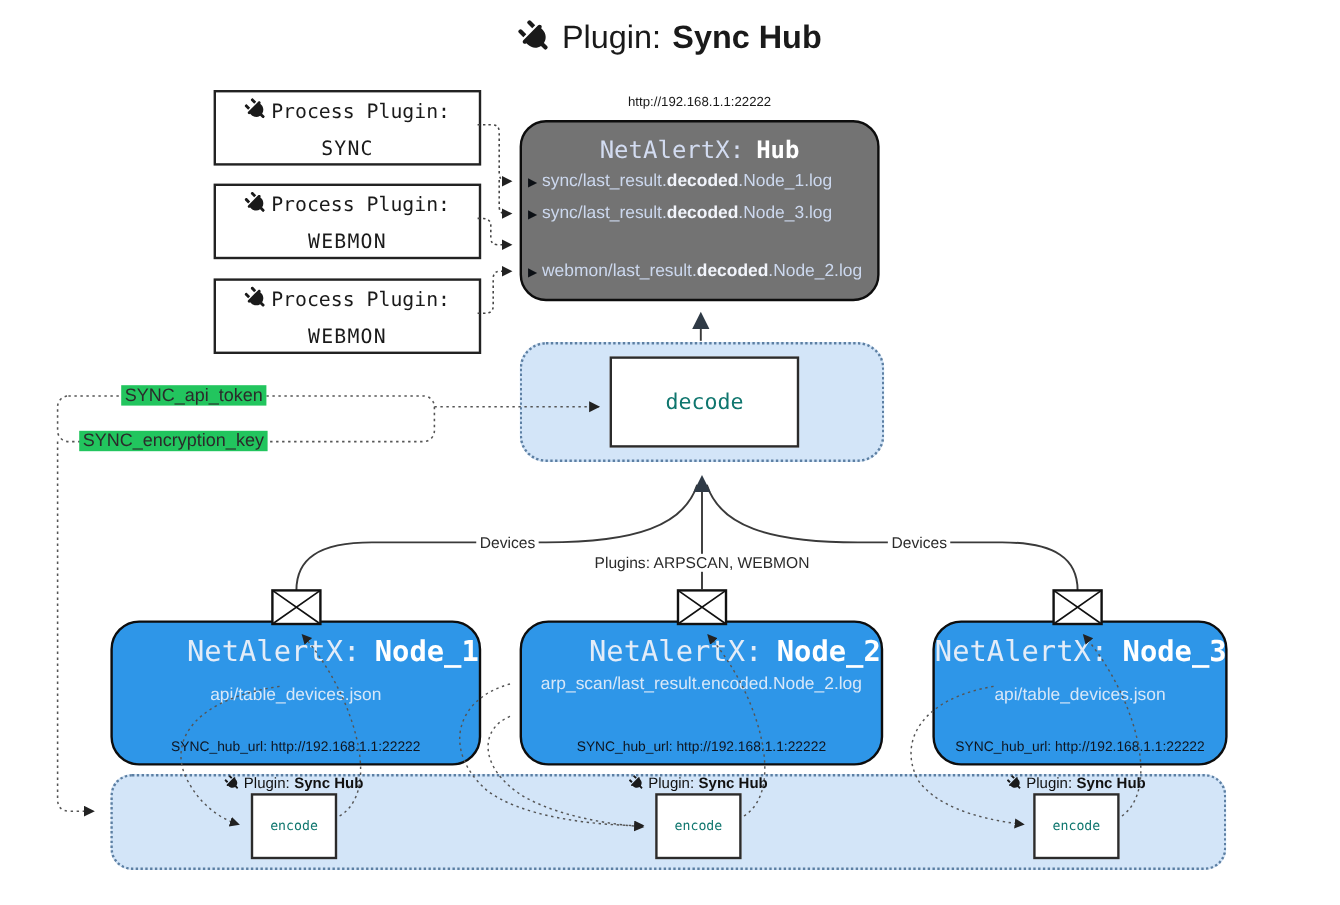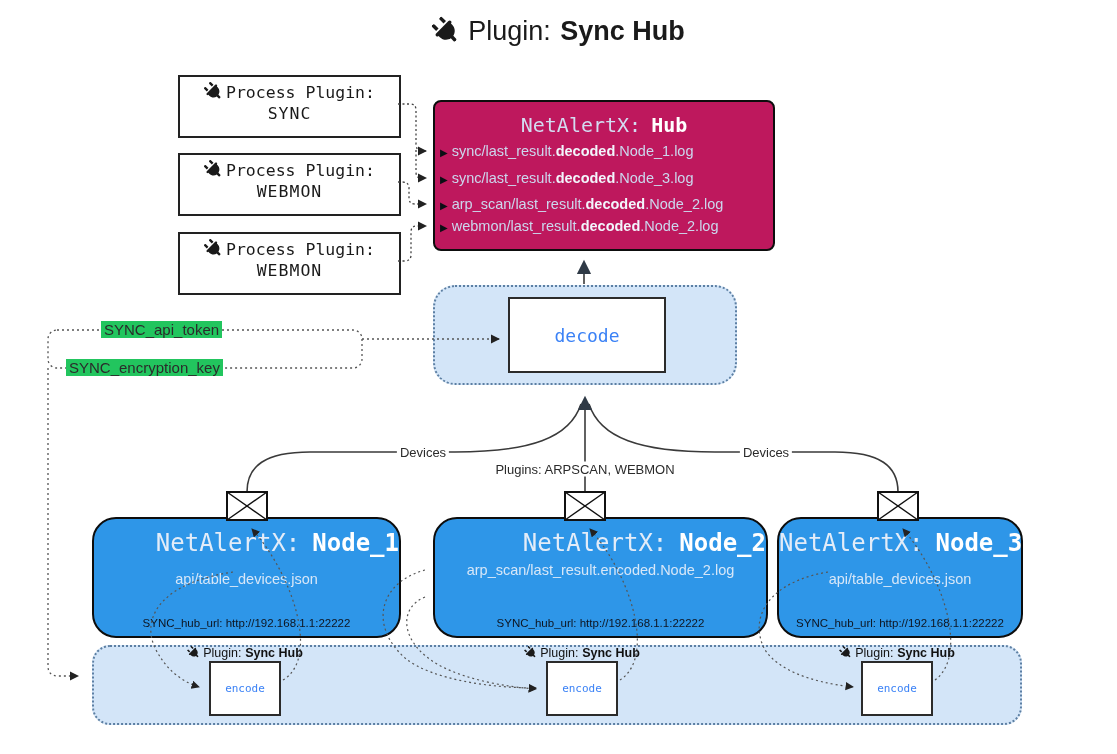--- a/index.html
+++ b/index.html
@@ -12,39 +12,39 @@
   .title b{margin-left:.35em;font-weight:700;}
   .plug{display:inline-block;transform:rotate(-45deg);}
   .plug-lg{width:28px;height:28px;vertical-align:-5px;margin-right:8px;}
   .plug-sm{width:19px;height:19px;vertical-align:-3px;margin-right:3px;}
   .plug-xs{width:13px;height:13px;vertical-align:-2px;margin-right:3px;}
 
   
   .pbox{left:178px;width:219px;height:59px;background:#fff;border:2px solid #222;
         text-align:center;font-family:"DejaVu Sans Mono",monospace;color:#1a1a1a;}
   .pline1{margin-top:5px;font-size:16.5px;white-space:nowrap;}
-  .pline2{font-size:16.5px;margin-top:2px;letter-spacing:1px;}
+  .pline2{font-size:16.5px;margin-top:12px;letter-spacing:1px;}
 
   
   .huburl{left:433px;width:300px;top:79px;text-align:center;font-size:11px;color:#1a1a1a;}
-  .hub{left:433px;top:100px;width:342px;height:151px;background:#be185d;
-       border:2px solid #0d0d0d;border-radius:8px;box-sizing:border-box;}
+  .hub{left:433px;top:100px;width:300px;height:151px;background:#737373;
+       border:2px solid #0d0d0d;border-radius:22px;box-sizing:border-box;}
   .hub-title{position:absolute;left:0;right:0;top:11px;text-align:center;
              font-family:"DejaVu Sans Mono",monospace;font-size:20px;color:#d3dcf1;}
   .hub-title b,.n-title b{color:#ffffff;font-weight:700;margin-left:.5em;}
   .hub-line{position:absolute;left:5px;height:22px;font-size:14.5px;color:#ccd8ee;white-space:nowrap;}
   .hub-line b{color:#f2f5fc;font-weight:700;}
   .tri{color:#0b0f14;font-size:10px;margin-right:4px;}
 
   
   .panel{background:#d3e5f8;border:2px dotted #5c7fa3;border-radius:22px;box-sizing:border-box;}
   .decode-panel{left:433px;top:285px;width:304px;height:100px;}
   .wbox{background:#fff;border:2px solid #2b2b2b;box-sizing:border-box;
         display:flex;align-items:center;justify-content:center;
-        font-family:"DejaVu Sans Mono",monospace;color:#3b82f6;}
+        font-family:"DejaVu Sans Mono",monospace;color:#0f766e;}
   .decode-box{left:508px;top:297px;width:158px;height:76px;font-size:18px;}
   .band{left:92px;top:645px;width:930px;height:80px;border-radius:18px;}
   .enc-box{top:661px;width:72px;height:55px;font-size:11px;}
   .enc-label{top:646px;font-size:12.5px;color:#111;white-space:nowrap;transform:translateX(-50%);}
   .enc-label b{margin-left:.3em;}
 
   
   .node{top:517px;height:121px;background:#2e96e8;border:2px solid #0d0d0d;
         border-radius:24px;box-sizing:border-box;}
   .n-title{position:absolute;left:0;right:0;top:10px;text-align:right;
@@ -92,39 +92,39 @@
         </svg><span>Process Plugin:</span></div>
     <div class="pline2">WEBMON</div>
   </div>
   <div class="abs pbox" style="top:232px">
     <div class="pline1"><svg class="plug plug-sm">
           <use href="#plug-sym"></use>
         </svg><span>Process Plugin:</span></div>
     <div class="pline2">WEBMON</div>
   </div>
 
+  <div class="abs huburl">http://192.168.1.1:22222</div>
   <div class="abs hub">
     <div class="hub-title"><span>NetAlertX:</span><b>Hub</b></div>
     <div class="hub-line" style="top:41px"><span class="tri">▶</span><span>sync/last_result.</span><b>decoded</b><span>.Node_1.log</span></div>
     <div class="hub-line" style="top:68px"><span class="tri">▶</span><span>sync/last_result.</span><b>decoded</b><span>.Node_3.log</span></div>
-    <div class="hub-line" style="top:94px"><span class="tri">▶</span><span>arp_scan/last_result.</span><b>decoded</b><span>.Node_2.log</span></div>
     <div class="hub-line" style="top:116px"><span class="tri">▶</span><span>webmon/last_result.</span><b>decoded</b><span>.Node_2.log</span></div>
   </div>
 
   <div class="abs panel decode-panel"></div>
   <div class="abs wbox decode-box">
       <span>decode</span>
     </div>
 
   <div class="abs node" style="left:92px;width:309px">
     <div class="n-title"><span>NetAlertX:</span><b>Node_1</b></div>
     <div class="n-file" style="top:52px">api/table_devices.json</div>
     <div class="n-foot">SYNC_hub_url: http://192.168.1.1:22222</div>
   </div>
-  <div class="abs node" style="left:433px;width:335px">
+  <div class="abs node" style="left:433px;width:303px">
     <div class="n-title"><span>NetAlertX:</span><b>Node_2</b></div>
     <div class="n-file" style="top:43px">arp_scan/last_result.encoded.Node_2.log</div>
     <div class="n-foot">SYNC_hub_url: http://192.168.1.1:22222</div>
   </div>
   <div class="abs node" style="left:777px;width:246px">
     <div class="n-title"><span>NetAlertX:</span><b>Node_3</b></div>
     <div class="n-file" style="top:52px">api/table_devices.json</div>
     <div class="n-foot">SYNC_hub_url: http://192.168.1.1:22222</div>
   </div>
 

